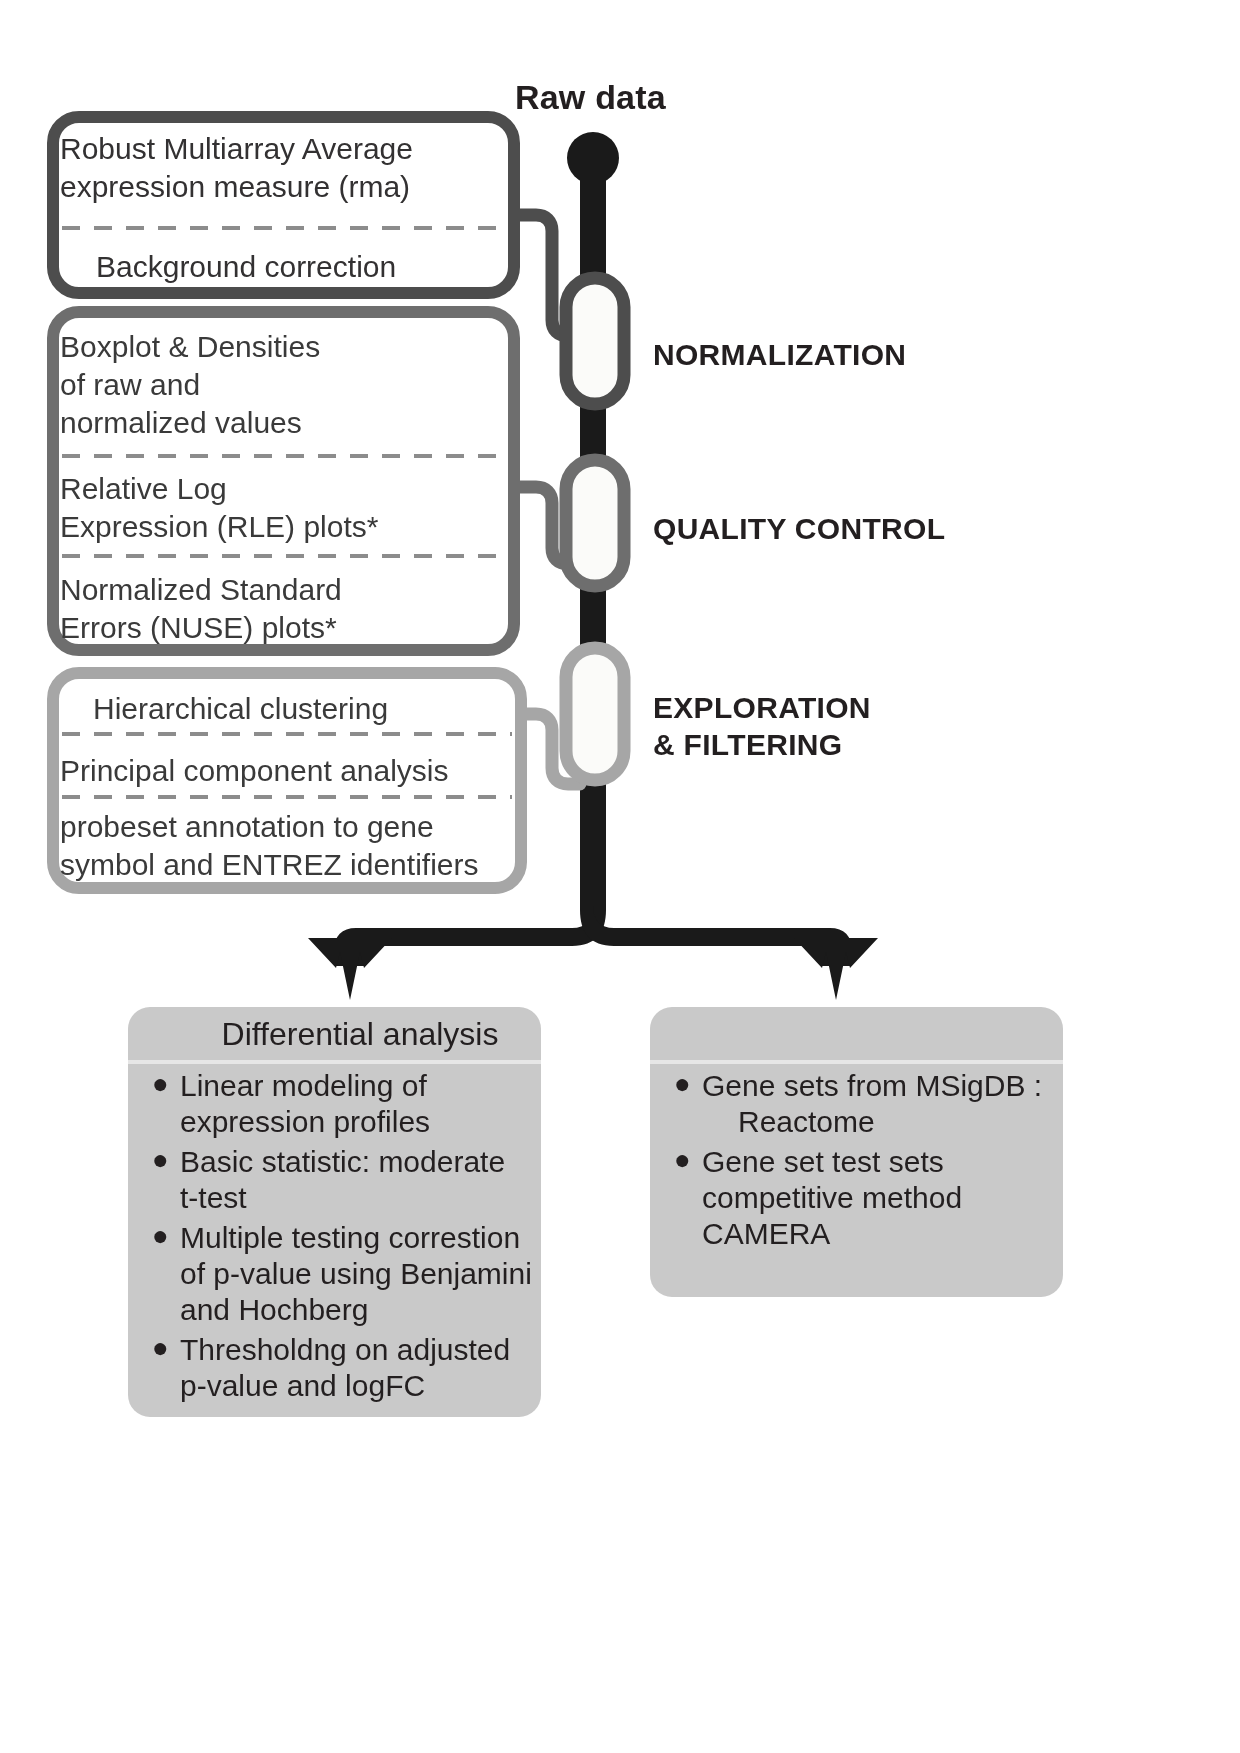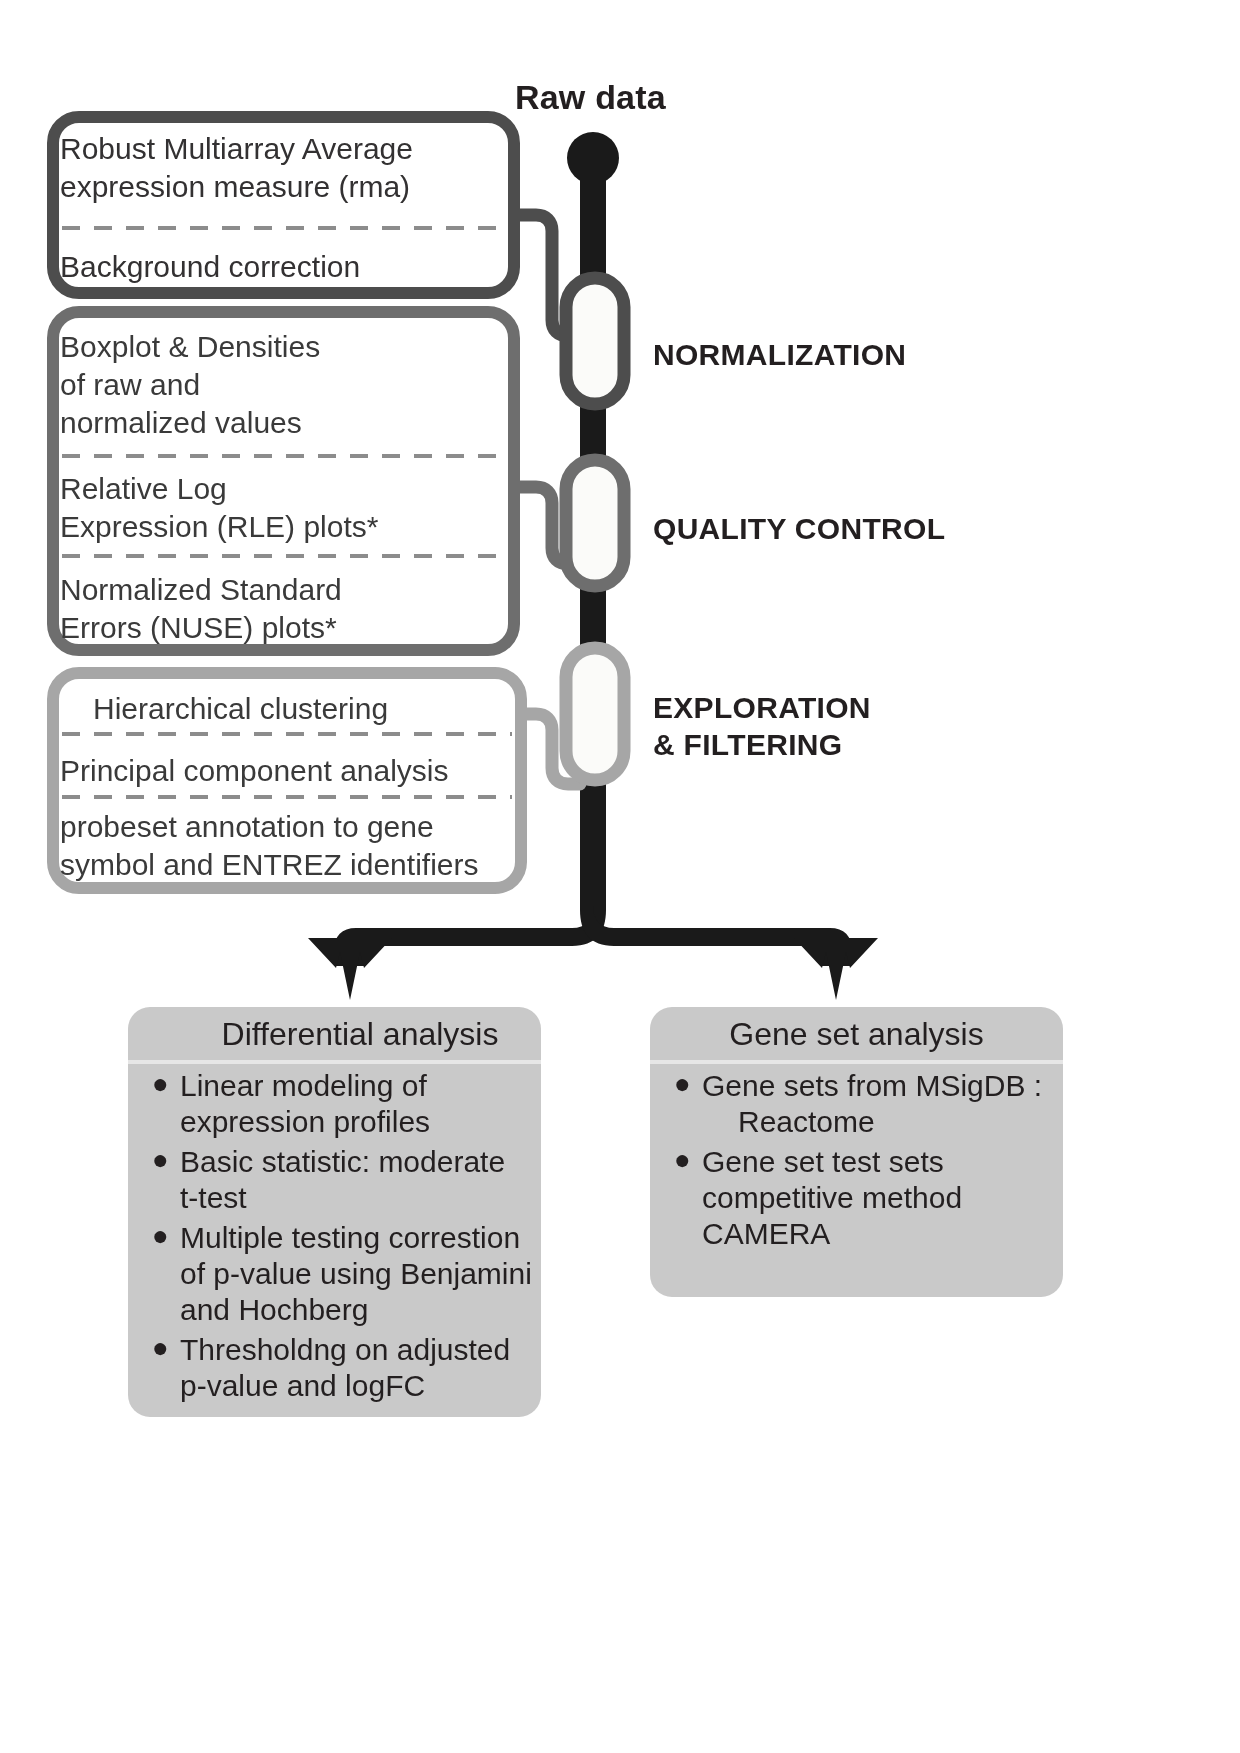--- a/index.html
+++ b/index.html
@@ -172,21 +172,21 @@
 
       <rect x="650" y="1007" width="413" height="290" rx="22" ry="22" fill="#c9c9c9"></rect>
       <line x1="650" y1="1062" x2="1063" y2="1062" stroke="#e6e6e6" stroke-width="4"></line>
     </g>
   </svg>
 
   <div class="txt raw-data-label">Raw data</div>
 
   <div class="txt card-line dark" style="left:60px; top:130px;">Robust Multiarray Average</div>
   <div class="txt card-line dark" style="left:60px; top:168px;">expression measure (rma)</div>
-  <div class="txt card-line dark" style="left:60px; top:248px;">Background correction</div>
+  <div class="txt card-line dark" style="left:60px; top:248px;padding-left:36px;">Background correction</div>
 
   <div class="txt card-line" style="left:60px; top:328px;">Boxplot &amp; Densities</div>
   <div class="txt card-line" style="left:60px; top:366px;">of raw and</div>
   <div class="txt card-line" style="left:60px; top:404px;">normalized values</div>
 
   <div class="txt card-line" style="left:60px; top:470px;">Relative Log</div>
   <div class="txt card-line" style="left:60px; top:508px;">Expression (RLE) plots*</div>
 
   <div class="txt card-line" style="left:60px; top:571px;">Normalized Standard</div>
   <div class="txt card-line" style="left:60px; top:609px;">Errors (NUSE) plots*</div>
@@ -220,21 +220,20 @@
       <span class="cont">of p-value using Benjamini</span>
       <span class="cont">and Hochberg</span>
     </li>
     <li>
       <span class="bullet">●</span>
       <span>Thresholdng on adjusted</span>
       <span class="cont">p-value and logFC</span>
     </li>
   </ul>
 
-  <div class="txt panel-title" style="left:650px; top:1015px; width:413px;">Gene set analysis</div>
 
   <ul class="panel-list" style="position:absolute; left:668px; top:1068px; width:400px;">
     <li>
       <span class="bullet">●</span>
       <span>Gene sets from MSigDB :</span>
       <span class="cont ind">Reactome</span>
     </li>
     <li>
       <span class="bullet">●</span>
       <span>Gene set test sets</span>

